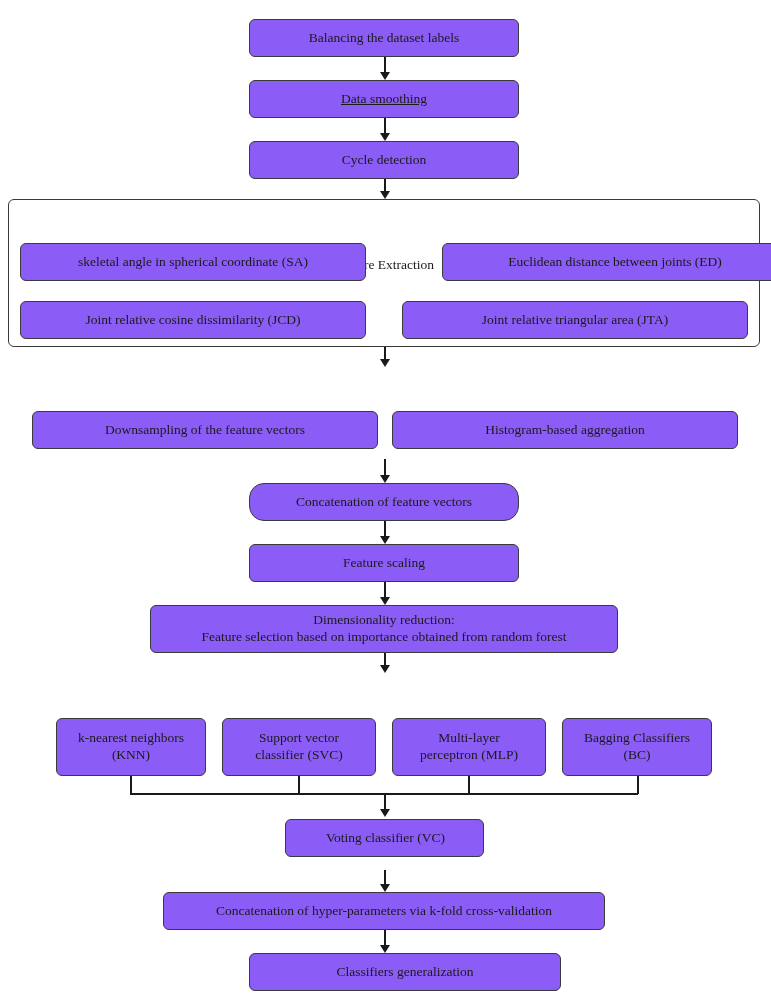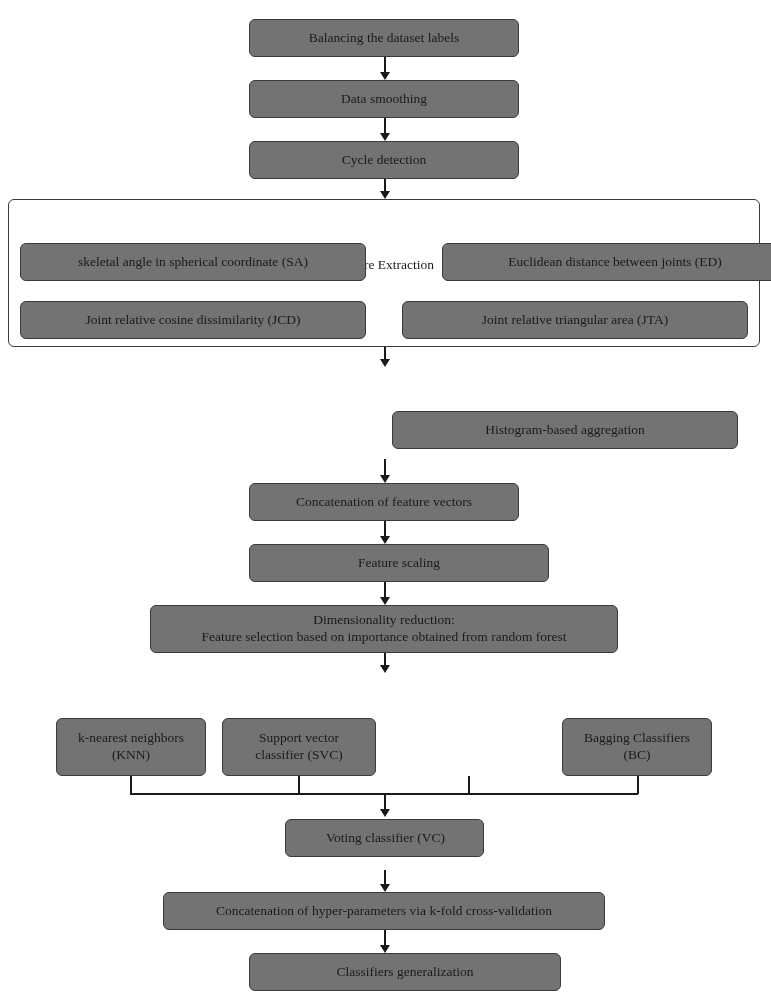--- a/index.html
+++ b/index.html
@@ -16,21 +16,21 @@
     overflow: hidden;
   }
   #flow {
     position: relative;
     width: 771px;
     height: 1001px;
   }
   .box {
     position: absolute;
     box-sizing: border-box;
-    background: #737373;
+    background: #8b5cf6;
     border: 1px solid #3a3a3a;
     border-radius: 6px;
     display: flex;
     align-items: center;
     justify-content: center;
     text-align: center;
     font-size: 13.5px;
     line-height: 1.25;
     padding: 2px 6px;
     white-space: pre-line;
@@ -88,21 +88,21 @@
 
 <div id="flow">
 
   <div class="box" style="left:249px; top:19px; width:270px; height:38px;">Balancing the dataset labels</div>
 
   <div class="arrow" style="left:384px; top:57px;">
     <div class="shaft" style="height:15px;"></div>
     <div class="head" style="top:15px;"></div>
   </div>
 
-  <div class="box" style="left:249px; top:80px; width:270px; height:38px;">Data smoothing</div>
+  <div class="box" style="left:249px; top:80px; width:270px; height:38px;text-decoration:underline;">Data smoothing</div>
 
   <div class="arrow" style="left:384px; top:118px;">
     <div class="shaft" style="height:15px;"></div>
     <div class="head" style="top:15px;"></div>
   </div>
 
   <div class="box" style="left:249px; top:141px; width:270px; height:38px;">Cycle detection</div>
 
   <div class="arrow" style="left:384px; top:179px;">
     <div class="shaft" style="height:12px;"></div>
@@ -115,53 +115,56 @@
   <div class="box" style="left:20px; top:243px; width:346px; height:38px;">skeletal angle in spherical coordinate (SA)</div>
   <div class="box" style="left:402px; top:243px; width:346px; height:38px;margin-left:40px;">Euclidean distance between joints (ED)</div>
   <div class="box" style="left:20px; top:301px; width:346px; height:38px;">Joint relative cosine dissimilarity (JCD)</div>
   <div class="box" style="left:402px; top:301px; width:346px; height:38px;">Joint relative triangular area (JTA)</div>
 
   <div class="arrow" style="left:384px; top:347px;">
     <div class="shaft" style="height:12px;"></div>
     <div class="head" style="top:12px;"></div>
   </div>
 
+  <div class="box" style="left:32px; top:411px; width:346px; height:38px;">Downsampling of the feature vectors</div>
   <div class="box" style="left:392px; top:411px; width:346px; height:38px;">Histogram-based aggregation</div>
 
   <div class="arrow" style="left:384px; top:459px;">
     <div class="shaft" style="height:16px;"></div>
     <div class="head" style="top:16px;"></div>
   </div>
 
-  <div class="box" style="left:249px; top:483px; width:270px; height:38px;">Concatenation of feature vectors</div>
+  <div class="box" style="left:249px; top:483px; width:270px; height:38px;border-radius:15px;">Concatenation of feature vectors</div>
 
   <div class="arrow" style="left:384px; top:521px;">
     <div class="shaft" style="height:15px;"></div>
     <div class="head" style="top:15px;"></div>
   </div>
 
-  <div class="box" style="left:249px; top:544px; width:300px; height:38px;">Feature scaling</div>
+  <div class="box" style="left:249px; top:544px; width:270px; height:38px;">Feature scaling</div>
 
   <div class="arrow" style="left:384px; top:582px;">
     <div class="shaft" style="height:15px;"></div>
     <div class="head" style="top:15px;"></div>
   </div>
 
   <div class="box" style="left:150px; top:605px; width:468px; height:48px;">Dimensionality reduction:
 Feature selection based on importance obtained from random forest</div>
 
   <div class="arrow" style="left:384px; top:653px;">
     <div class="shaft" style="height:12px;"></div>
     <div class="head" style="top:12px;"></div>
   </div>
 
   <div class="box" style="left:56px; top:718px; width:150px; height:58px;">k-nearest neighbors
 (KNN)</div>
   <div class="box" style="left:222px; top:718px; width:154px; height:58px;">Support vector
 classifier (SVC)</div>
+  <div class="box" style="left:392px; top:718px; width:154px; height:58px;">Multi-layer
+perceptron (MLP)</div>
   <div class="box" style="left:562px; top:718px; width:150px; height:58px;">Bagging Classifiers
 (BC)</div>
 
   <div class="vline" style="left:130px; top:776px; height:18px;"></div>
   <div class="vline" style="left:298px; top:776px; height:18px;"></div>
   <div class="vline" style="left:468px; top:776px; height:18px;"></div>
   <div class="vline" style="left:637px; top:776px; height:18px;"></div>
   <div class="hline" style="left:130px; top:793px; width:508px;"></div>
 
   <div class="arrow" style="left:384px; top:793px;">

